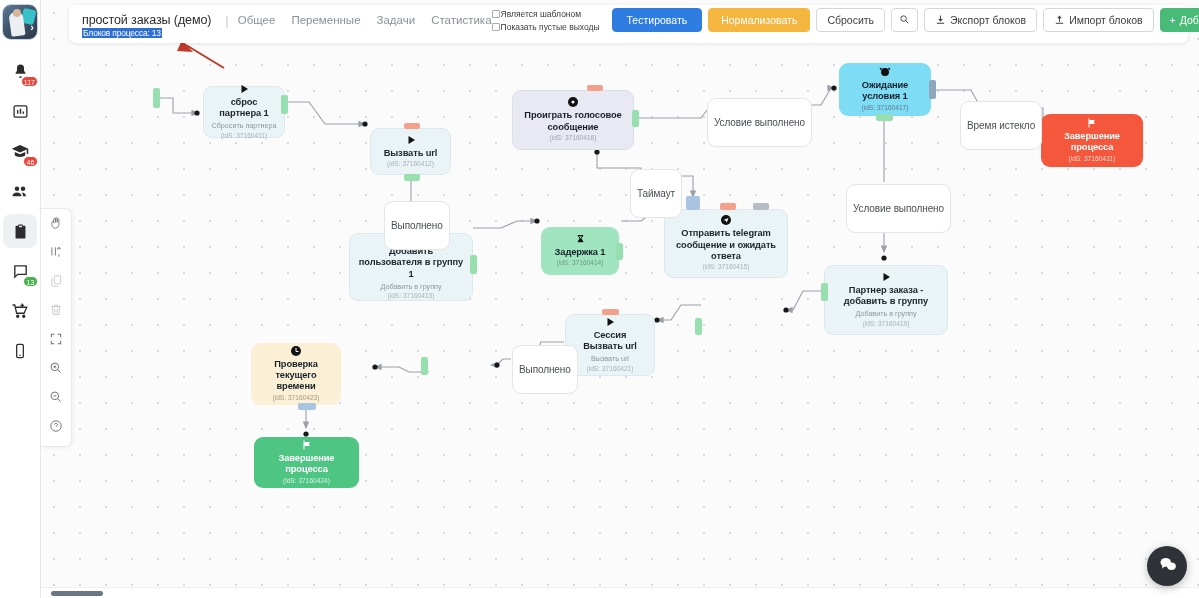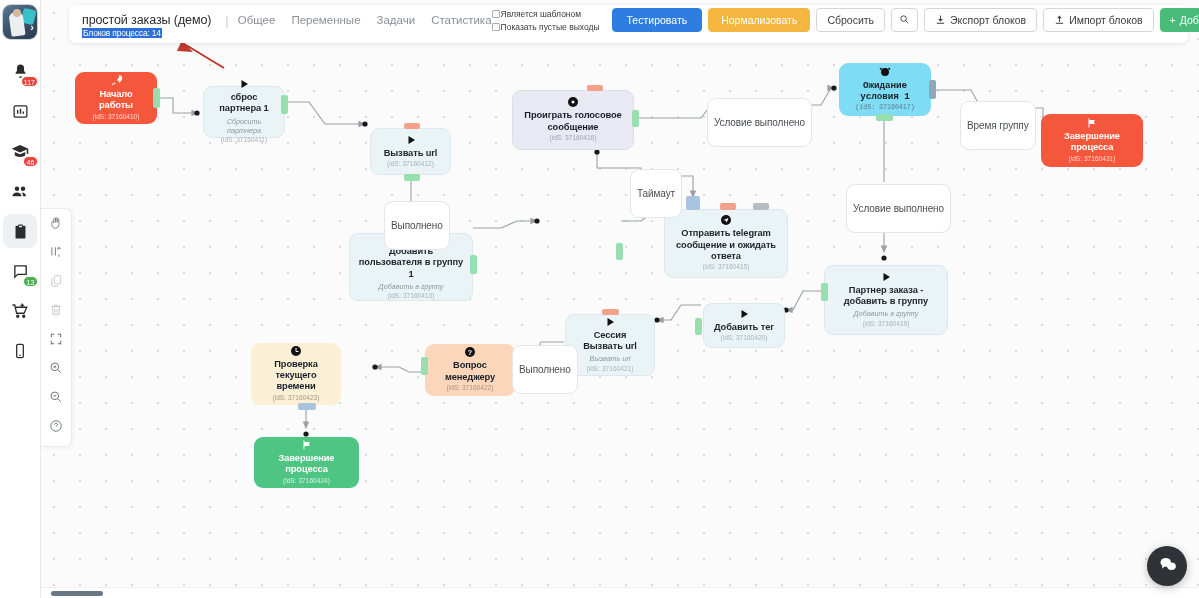--- a/index.html
+++ b/index.html
@@ -119,33 +119,33 @@
 
   
   .node {
     position: absolute; border-radius: 9px;
     display: flex; flex-direction: column; align-items: center;
     justify-content: center; text-align: center;
     padding: 6px 7px 7px; z-index: 10;
   }
   .node .nicon { margin-bottom: 2px; line-height: 0; }
   .node .ntitle { font-size: 9.3px; font-weight: bold; line-height: 1.22; letter-spacing: -0.1px; }
-  .node .nsub { font-size: 7.2px; line-height: 1.3; margin-top: 2px; font-style: italic; }
+  .node .nsub { font-size: 7.2px; line-height: 1.3; margin-top: 2px; }
   .node .nid { font-size: 6.6px; line-height: 1.3; margin-top: 1px; }
 
   .node.pale { background: #eaf4f7; border: 1px solid #dbe9ee; }
   .node.pale .ntitle { color: #1d242b; }
   .node.pale .nsub { color: #8d969d; }
   .node.pale .nid { color: #a9b1b8; }
 
   .node.red { background: #f4573c; }
   .node.red .ntitle, .node.red .nsub { color: #fff; }
   .node.red .nid { color: #ffd8d0; }
 
-  .node.cyan { background: #7fdcf5; font-family: Liberation Mono, monospace; }
+  .node.cyan { background: #7fdcf5; }
   .node.cyan .ntitle { color: #17202a; }
   .node.cyan .nid { color: #5e7c8b; }
 
   .node.mint { background: #a0e5bf; }
   .node.mint .ntitle { color: #17202a; }
   .node.mint .nid { color: #6d9b82; }
 
   .node.green-solid { background: #4fc584; }
   .node.green-solid .ntitle { color: #fff; }
   .node.green-solid .nid { color: #d6f3e3; }
@@ -267,29 +267,20 @@
 
       <path d="M 265 380 L 265 420 L 265 428" marker-end="url(#ar)"></path>
       <circle class="dot" cx="265" cy="434" r="2.6"></circle>
     </svg>
 
     <svg class="annot">
       <path d="M 145 45 L 183 68"></path>
       <polygon points="141,40 152,52 136,51"></polygon>
     </svg>
 
-    <div class="node red" style="left:34px; top:72px; width:82px; height:52px;">
-      <span class="nicon">
-        <svg width="13" height="13" viewBox="0 0 24 24" fill="#fff">
-            <path d="M14.5 2c3 0 6 1 7.5 2.5C23.5 6 22.5 11 19 14.5l-2 2-1-4-4-1 2-2C17.5 6 19.5 3 14.5 2zM9 15l-3 3 1.5 1.5 3-3L9 15zm-4 2l-2 4 4-2-2-2z"></path>
-          </svg>
-      </span>
-      <div class="ntitle">Начало работы</div>
-      <div class="nid">(idS: 37160410)</div>
-    </div>
     <div class="tab green" style="left:112px; top:88px; width:7px; height:20px;"></div>
 
     <div class="node pale" style="left:162px; top:86px; width:82px; height:52px;">
       <span class="nicon">
         <svg width="12" height="12" viewBox="0 0 24 24" fill="#111">
             <path d="M7 4l13 8-13 8z"></path>
           </svg>
       </span>
       <div class="ntitle">сброс партнера 1</div>
       <div class="nsub">Сбросить партнера</div>
@@ -349,20 +340,29 @@
         <svg width="12" height="12" viewBox="0 0 24 24" fill="#111">
             <path d="M7 4l13 8-13 8z"></path>
           </svg>
       </span>
       <div class="ntitle">Добавить пользователя в группу 1</div>
       <div class="nsub">Добавить в группу</div>
       <div class="nid">(idS: 37160413)</div>
     </div>
     <div class="tab green" style="left:429px; top:255px; width:7px; height:19px;"></div>
 
+    <div class="node mint" style="left:500px; top:227px; width:78px; height:48px;">
+      <span class="nicon">
+        <svg width="11" height="11" viewBox="0 0 24 24" fill="#111">
+            <path d="M6 2h12v2l-4 6 4 6v2H6v-2l4-6-4-6V2zm2.8 3l3.2 4.6L15.2 5H8.8z"></path>
+          </svg>
+      </span>
+      <div class="ntitle">Задержка 1</div>
+      <div class="nid">(idS: 37160414)</div>
+    </div>
     <div class="tab green" style="left:575px; top:243px; width:7px; height:17px;"></div>
 
     <div class="node pale" style="left:623px; top:209px; width:124px; height:69px;">
       <span class="nicon">
         <svg width="12" height="12" viewBox="0 0 24 24">
             <circle cx="12" cy="12" r="10" fill="#111"></circle>
             <path d="M7 12l10-4-3.5 9-2-3.5L7 12z" fill="#fff"></path>
           </svg>
       </span>
       <div class="ntitle">Отправить telegram сообщение и ожидать ответа</div>
@@ -377,53 +377,34 @@
         <svg width="12" height="12" viewBox="0 0 24 24" fill="#111">
             <path d="M7 4l13 8-13 8z"></path>
           </svg>
       </span>
       <div class="ntitle">Партнер заказа - добавить в группу</div>
       <div class="nsub">Добавить в группу</div>
       <div class="nid">(idS: 37160419)</div>
     </div>
     <div class="tab green" style="left:780px; top:283px; width:7px; height:18px;"></div>
 
-    <div class="node pale" style="left:662px; top:303px; width:82px; height:45px;">
-      <span class="nicon">
-        <svg width="12" height="12" viewBox="0 0 24 24" fill="#111">
-            <path d="M7 4l13 8-13 8z"></path>
-          </svg>
-      </span>
-      <div class="ntitle">Добавить тег</div>
-      <div class="nid">(idS: 37160420)</div>
-    </div>
     <div class="tab green" style="left:654px; top:318px; width:7px; height:17px;"></div>
 
     <div class="node pale" style="left:524px; top:314px; width:90px; height:62px;">
       <span class="nicon">
         <svg width="12" height="12" viewBox="0 0 24 24" fill="#111">
             <path d="M7 4l13 8-13 8z"></path>
           </svg>
       </span>
       <div class="ntitle">Сессия Вызвать url</div>
       <div class="nsub">Вызвать url</div>
       <div class="nid">(idS: 37160421)</div>
     </div>
     <div class="tab red" style="left:561px; top:309px; width:17px; height:6px;"></div>
 
-    <div class="node peach" style="left:384px; top:344px; width:90px; height:52px;">
-      <span class="nicon">
-        <svg width="12" height="12" viewBox="0 0 24 24">
-            <circle cx="12" cy="12" r="10" fill="#111"></circle>
-            <text x="12" y="17" font-size="14" font-family="Liberation Sans, sans-serif" fill="#fff" text-anchor="middle" font-weight="bold">?</text>
-          </svg>
-      </span>
-      <div class="ntitle">Вопрос менеджеру</div>
-      <div class="nid">(idS: 37160422)</div>
-    </div>
     <div class="tab green" style="left:380px; top:357px; width:7px; height:18px;"></div>
 
     <div class="node cream" style="left:210px; top:343px; width:90px; height:62px;">
       <span class="nicon">
         <svg width="12" height="12" viewBox="0 0 24 24">
             <circle cx="12" cy="12" r="10" fill="#111"></circle>
             <path d="M12 6v7h5" stroke="#fff" stroke-width="2" fill="none"></path>
           </svg>
       </span>
       <div class="ntitle">Проверка текущего времени</div>
@@ -435,32 +416,32 @@
       <span class="nicon">
         <svg width="12" height="12" viewBox="0 0 24 24" fill="#fff">
             <path d="M5 3v18h2v-7h11l-2.5-4L18 6H7V3z"></path>
           </svg>
       </span>
       <div class="ntitle">Завершение процесса</div>
       <div class="nid">(idS: 37160424)</div>
     </div>
 
     <div class="elabel" style="left:666px; top:98px;">Условие выполнено</div>
-    <div class="elabel" style="left:919px; top:101px;">Время группу</div>
+    <div class="elabel" style="left:919px; top:101px;">Время истекло</div>
     <div class="elabel" style="left:589px; top:169px;">Таймаут</div>
     <div class="elabel" style="left:805px; top:184px;">Условие выполнено</div>
     <div class="elabel" style="left:343px; top:201px;">Выполнено</div>
     <div class="elabel" style="left:471px; top:345px;">Выполнено</div>
 
   </div>
 
   <div class="topbar">
     <div class="proj">
       <div class="proj-title">простой заказы (демо)</div>
-      <div class="proj-sub">Блоков процесса: 14</div>
+      <div class="proj-sub">Блоков процесса: 13</div>
     </div>
     <span class="divider">|</span>
     <div class="navlinks">
       <span class="navlink">Общее</span>
       <span class="navlink">Переменные</span>
       <span class="navlink">Задачи</span>
       <span class="navlink">Статистика</span>
     </div>
     <div class="spacer"></div>
 

